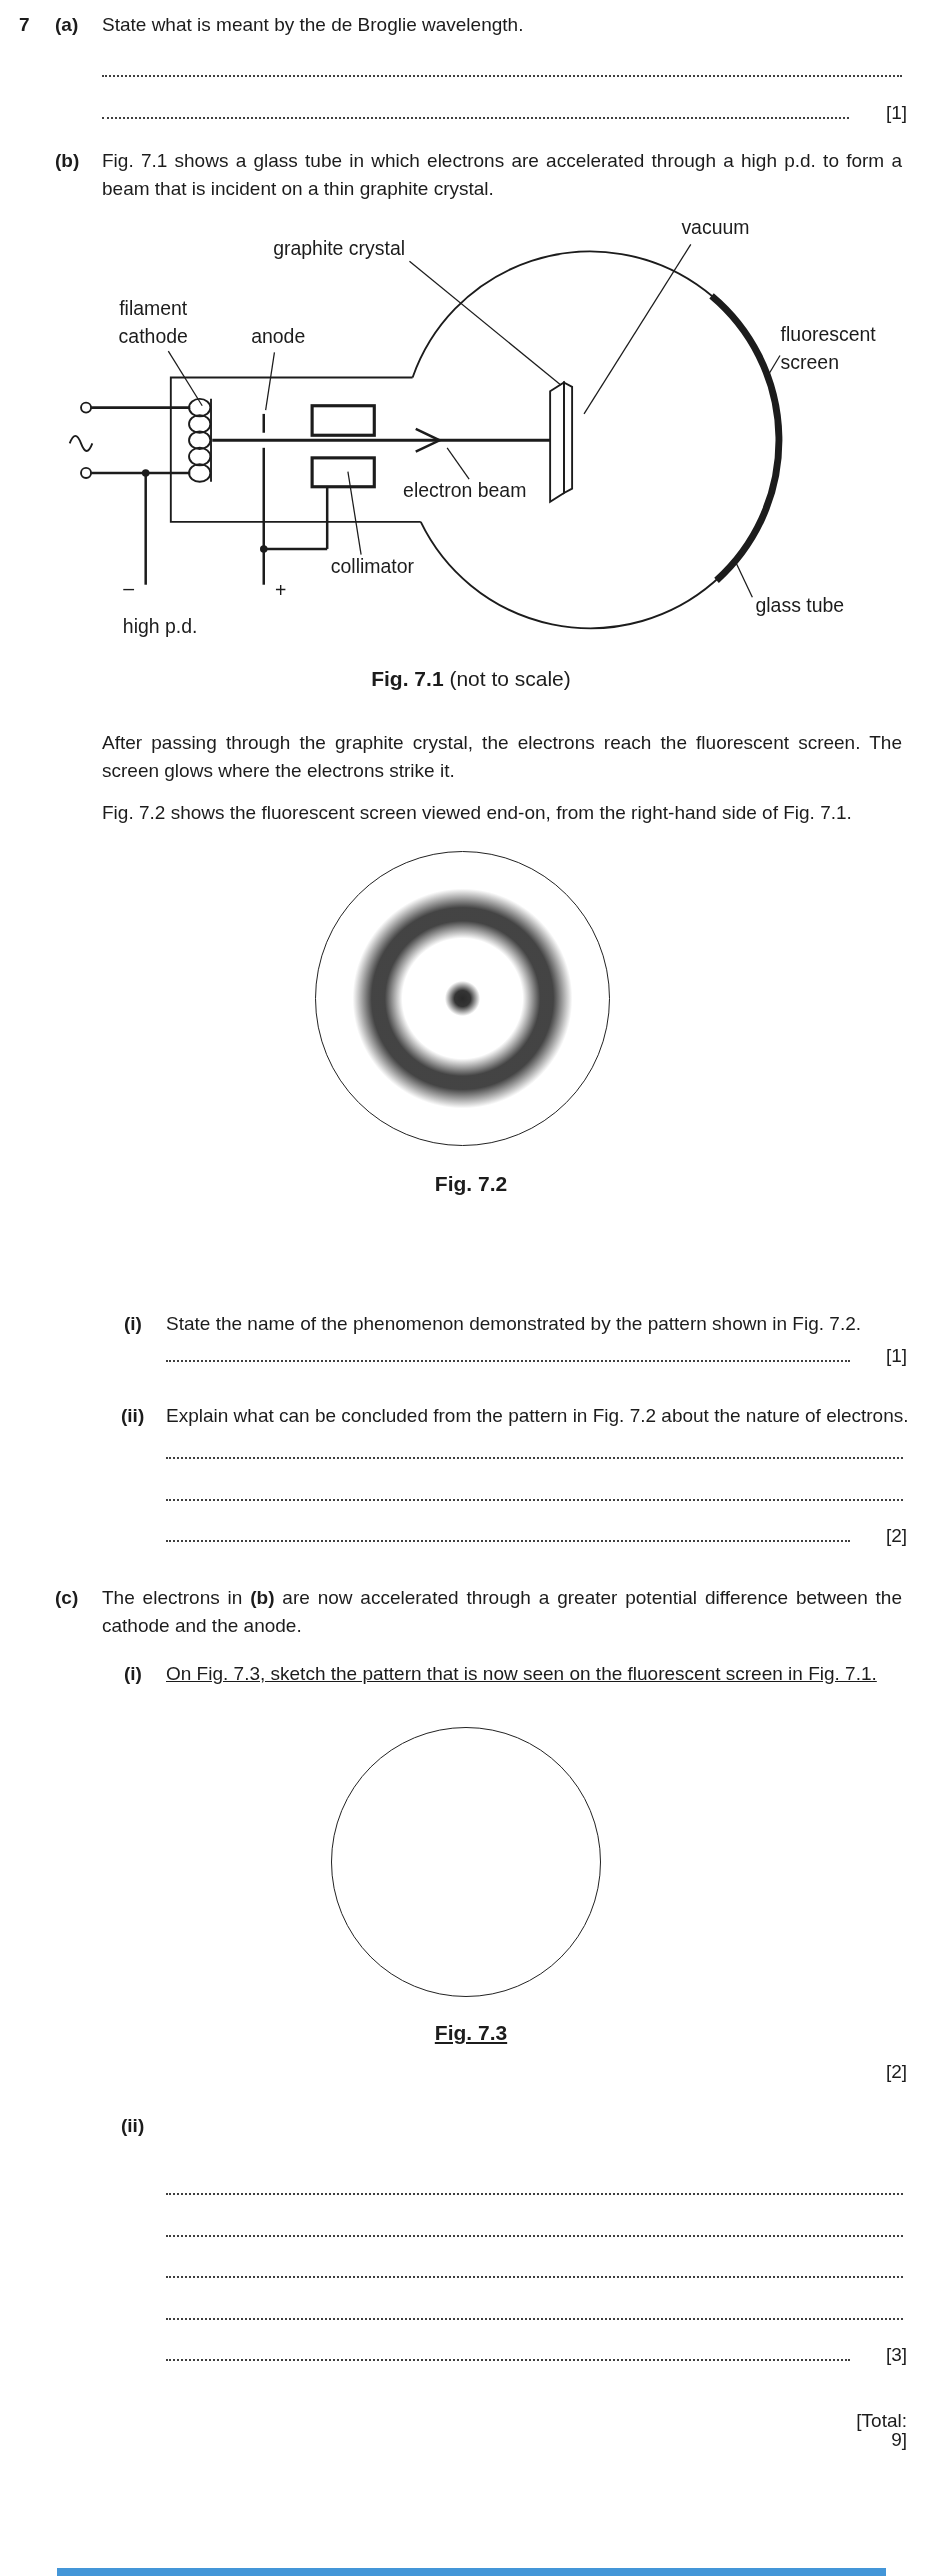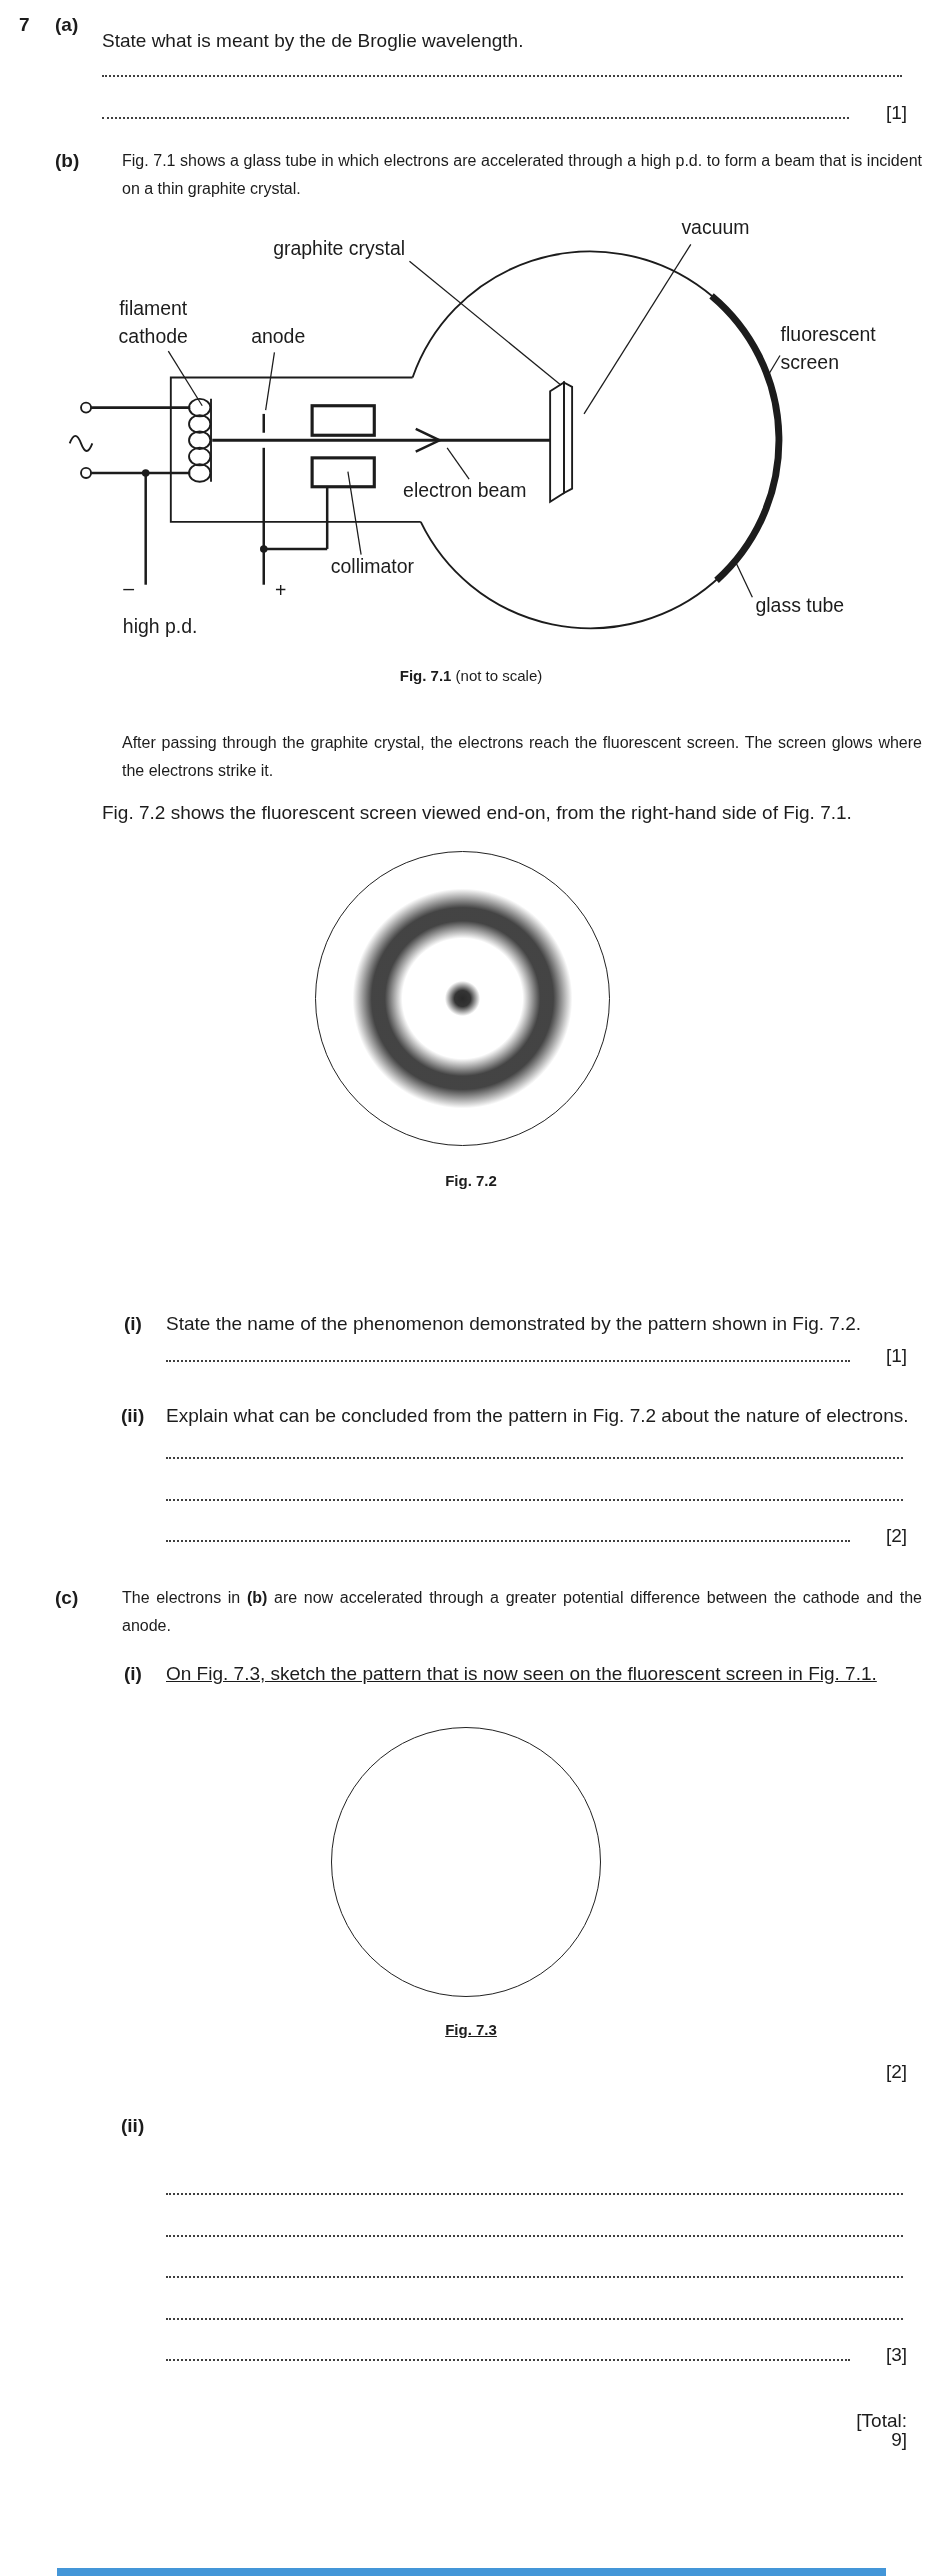--- a/index.html
+++ b/index.html
@@ -3,25 +3,25 @@
 <meta charset="utf-8">
 <style>
   html,body { margin:0; padding:0; background:#e8e8e8; }
   .page {
     position:relative; width:942px; height:2576px; background:#ffffff;
     font-family:"Liberation Sans", sans-serif; color:#1c1c1c; overflow:hidden;
     margin:0 auto;
   }
   .t  { position:absolute; font-size:19px; line-height:28px; white-space:pre; }
   .b  { font-weight:bold; }
-  .para { position:absolute; font-size:16px; line-height:28px; text-align:justify;margin-left:20px; }
+  .para { position:absolute; font-size:19px; line-height:28px; text-align:justify; }
   .nowrap { white-space:nowrap; }
   .dots { position:absolute; height:0; border-bottom:2.5px dotted #3f3f3f; }
   .mark { position:absolute; left:850px; width:57px; text-align:right; font-size:19px; line-height:19px; }
-  .caption { position:absolute; left:0; width:942px; text-align:center; font-size:15px; }
+  .caption { position:absolute; left:0; width:942px; text-align:center; font-size:21px; }
   .caption .b { font-weight:bold; }
   .circle-outline { position:absolute; border:1.9px solid #222; border-radius:50%; box-sizing:border-box; }
   .ring-pattern {
     position:absolute; left:0; top:0; right:0; bottom:0; border-radius:50%;
     background: radial-gradient(circle closest-side,
       rgba(25,25,25,0.93) 0%, rgba(25,25,25,0.88) 5.5%, rgba(25,25,25,0) 12%,
       rgba(25,25,25,0) 41%, rgba(35,35,35,0.85) 53%, rgba(35,35,35,0.85) 62%,
       rgba(35,35,35,0) 75%, rgba(0,0,0,0) 100%);
   }
   .accent-bar { position:absolute; left:57px; top:2568px; width:829px; height:8.2px; }
@@ -29,21 +29,21 @@
   svg text { font-family:"Liberation Sans", sans-serif; font-size:31px; fill:#1c1c1c; }
   .ln { stroke:#1c1c1c; fill:none; }
 </style>
 </head>
 <body>
 
 <div class="page">
 
   <div class="t b" style="left:19px; top:11.3px;">7</div>
   <div class="t b" style="left:55px; top:11.3px;">(a)</div>
-  <div class="t" style="left:102px; top:11.3px;margin-top:16px;">State what is meant by the de Broglie wavelength.</div>
+  <div class="t" style="left:102px; top:11.3px;">State what is meant by the de Broglie wavelength.</div>
 
   <div class="dots" style="left:102px; top:75px; width:800px;"></div>
   <div class="dots" style="left:102px; top:117px; width:747px;"></div>
   <div class="mark" style="top:103px;">[1]</div>
 
   <div class="t b" style="left:55px; top:147px;">(b)</div>
   <div class="para" style="left:102px; top:147px; width:800px;">Fig. 7.1 shows a glass tube in which electrons are accelerated through a high p.d. to form a beam that is incident on a thin graphite crystal.</div>
 
   <svg viewBox="0 340 1500 700" style="left:0; top:214px;" width="942" height="440">
 

